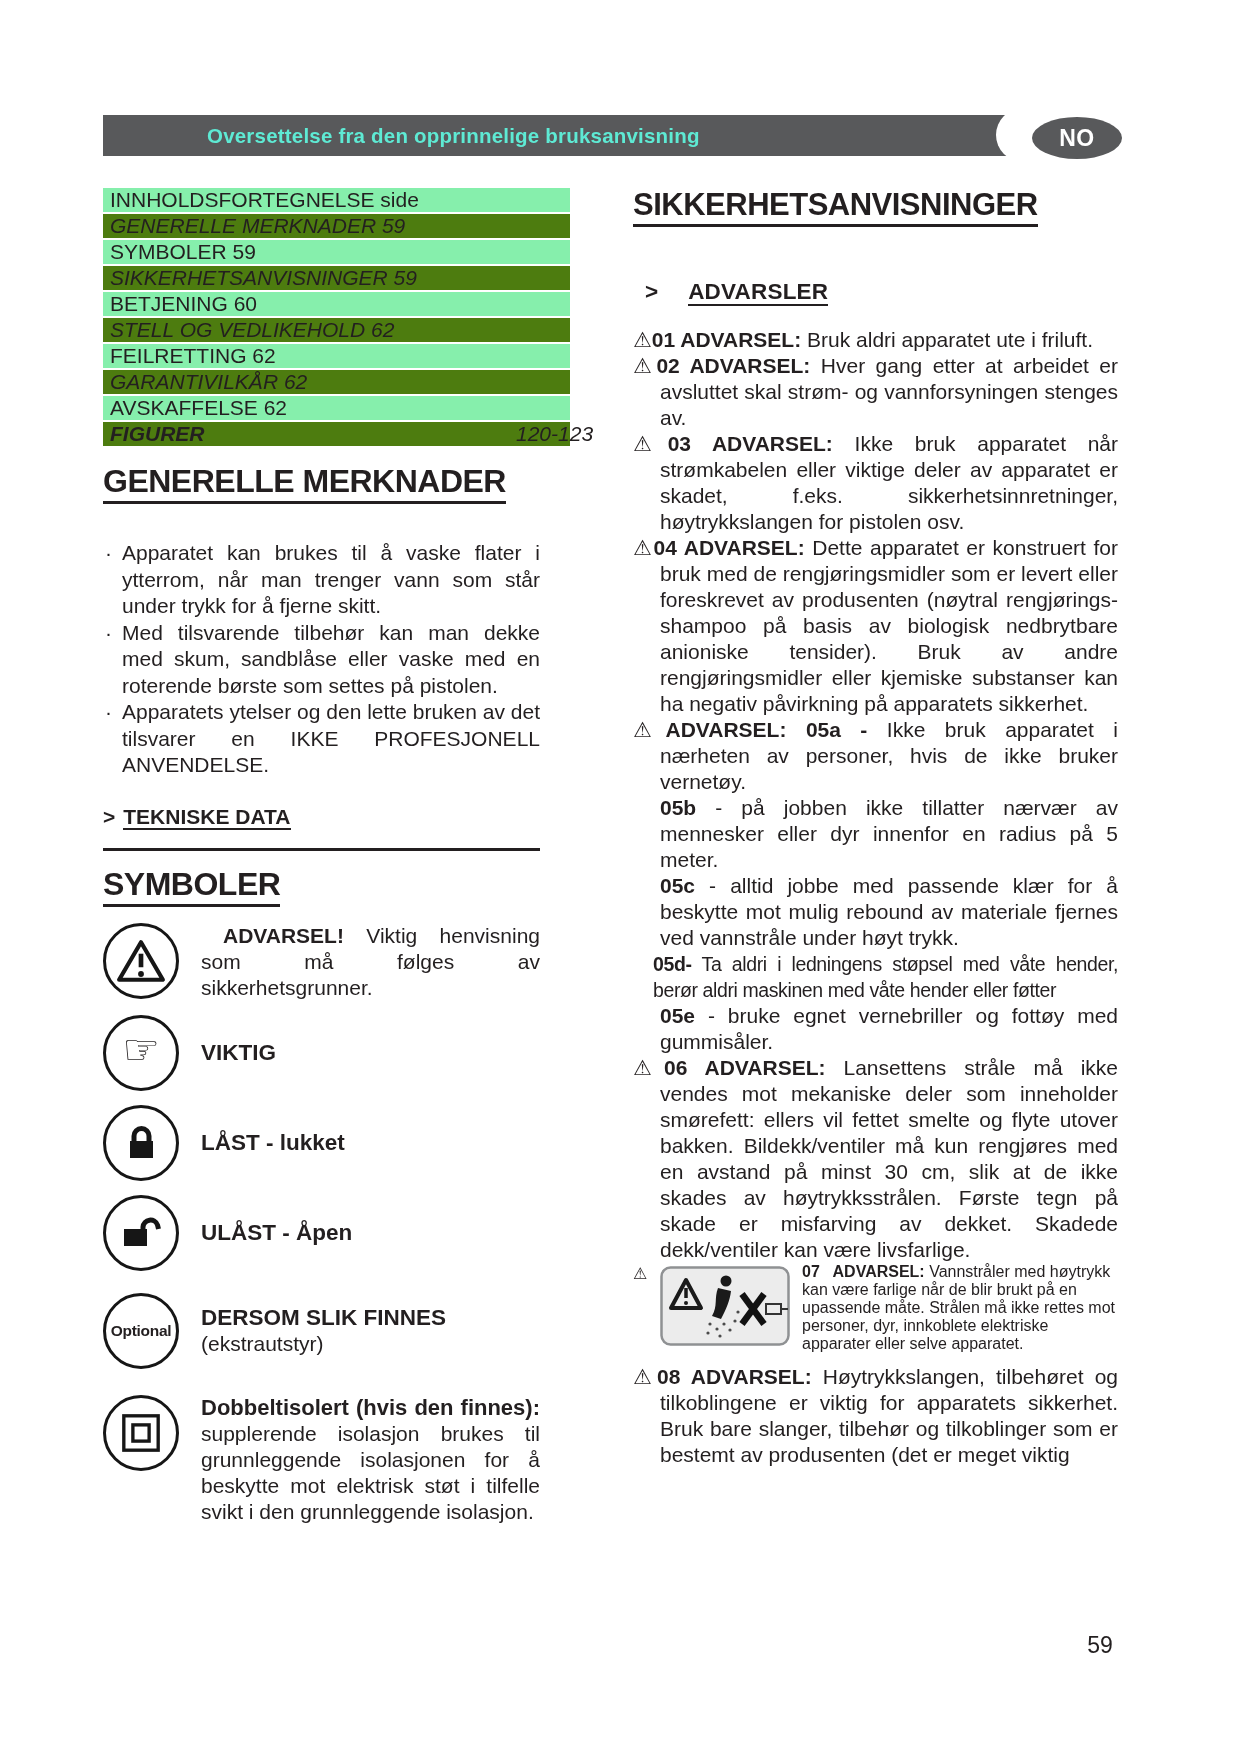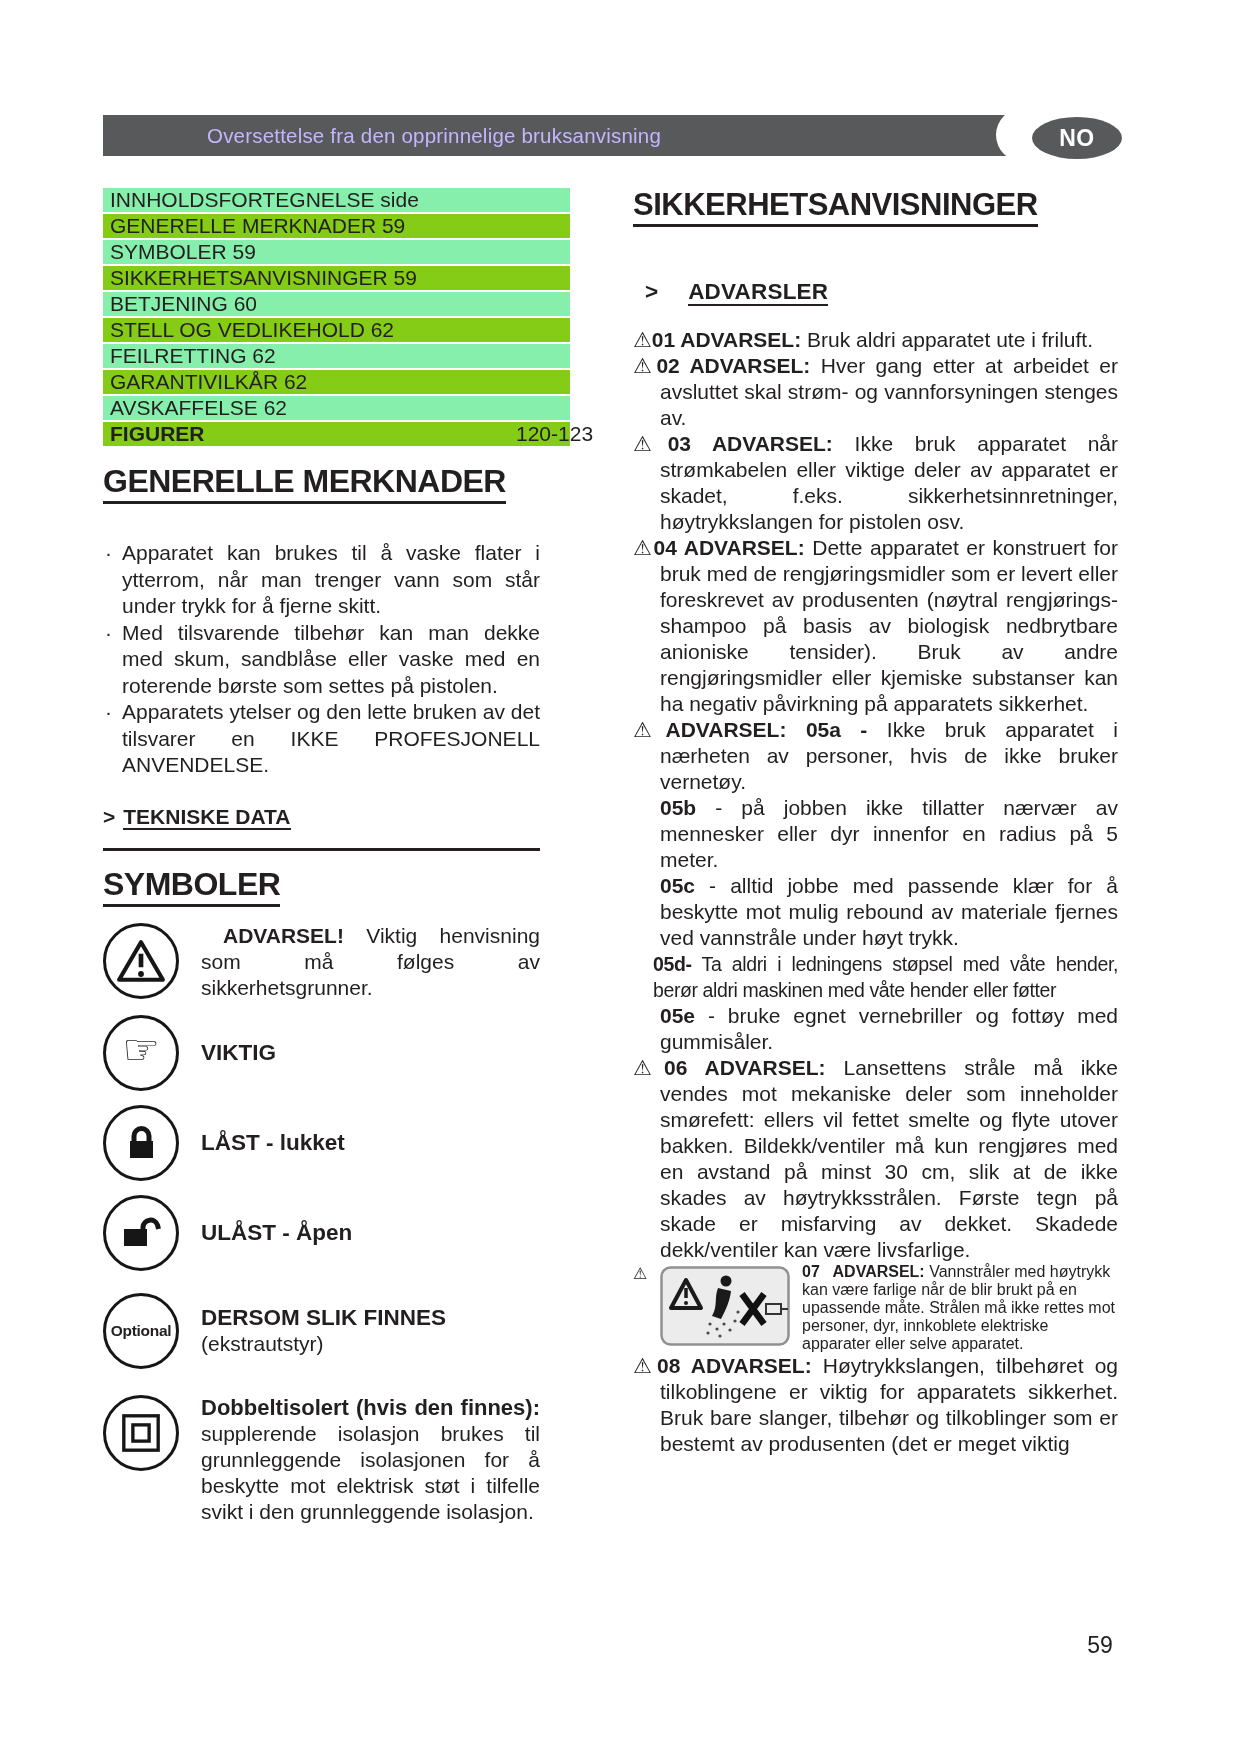--- a/index.html
+++ b/index.html
@@ -1,38 +1,38 @@
 <!DOCTYPE html>
 <html><head>
 <meta charset="utf-8">
 <style>
   html,body{margin:0;padding:0;background:#ffffff;}
   .page{position:relative;width:1241px;height:1754px;background:#fff;
         font-family:"Liberation Sans",sans-serif;color:#231f20;overflow:hidden;}
 
   
   .hbar{position:absolute;left:103px;top:115px;width:912px;height:41px;
-        background:#58595b;color:#c4b5fd;display:flex;align-items:center;}
+        background:#58595b;color:#5eead4;display:flex;align-items:center;font-weight:bold;}
   .hbar .htitle{font-size:20.5px;padding-left:104px;letter-spacing:0.2px;}
   .hnotch{position:absolute;left:996px;top:108px;width:54px;height:54px;border-radius:50%;background:#fff;}
   .hbadge{position:absolute;left:1032px;top:117px;width:90px;height:42px;border-radius:50%;
           background:#58595b;color:#fff;display:flex;align-items:center;justify-content:center;
           font-weight:bold;font-size:23px;letter-spacing:0.5px;}
 
   
   .col-left{position:absolute;left:103px;top:188px;width:437px;}
   .col-right{position:absolute;left:633px;top:188px;width:485px;}
 
   
   .toc{width:467px;margin-bottom:18px;}
   .toc-row{display:flex;height:24px;margin-bottom:2px;font-size:21px;line-height:24px;}
   .toc-main{flex:1;padding-left:7px;white-space:nowrap;overflow:hidden;}
   .toc-side{width:52px;margin-left:3px;text-align:right;padding-right:2px;white-space:nowrap;}
   .row-light{background:#86efac;flex-direction:column;}
-  .row-dark{background:#84cc16;}
+  .row-dark{background:#4d7c0f;font-style:italic;}
   .toc-bold .toc-main{font-weight:bold;}
 
   h1.sec{font-size:32px;font-weight:bold;letter-spacing:-0.5px;margin:0 0 10px 0;
          display:inline-block;border-bottom:3px solid #231f20;padding-bottom:2px;line-height:1.1;}
   .subhead{font-size:22px;margin:2px 0 0 0;}
   .subhead .gt{font-weight:bold;margin-right:14px;}
 
   .bullets{margin-top:26px;}
   .bullet{position:relative;padding-left:19px;font-size:21px;line-height:26.5px;text-align:justify;margin:0;}
   .bullet .dot{position:absolute;left:2px;top:0;}
@@ -263,19 +263,19 @@
           </g>
           <line x1="82" y1="28" x2="104" y2="58" stroke="#111" stroke-width="6.5"></line>
           <line x1="104" y1="28" x2="82" y2="58" stroke="#111" stroke-width="6.5"></line>
           <rect x="106" y="38" width="15" height="10" fill="#ececec" stroke="#333" stroke-width="2"></rect>
           <line x1="121" y1="43" x2="128" y2="43" stroke="#333" stroke-width="2"></line>
         </svg>
       </span>
       <b class="wp" style="white-space:pre;">07   ADVARSEL:</b> <span>Vannstråler med høytrykk kan være farlige når de blir brukt på en upassende måte. Strålen må ikke rettes mot personer, dyr, innkoblete elektriske apparater eller selve apparatet.</span>
     </div>
 
-    <p class="witem" style="clear:both;"><span class="tri">⚠</span><b class="wp">08 ADVARSEL:</b> <span>Høytrykkslangen, tilbehøret og tilkoblingene er viktig for apparatets sikkerhet. Bruk bare slanger, tilbehør og tilkoblinger som er bestemt av produsenten (det er meget viktig</span></p>
+    <p class="witem" style="clear:both;margin-top:11px;"><span class="tri">⚠</span><b class="wp">08 ADVARSEL:</b> <span>Høytrykkslangen, tilbehøret og tilkoblingene er viktig for apparatets sikkerhet. Bruk bare slanger, tilbehør og tilkoblinger som er bestemt av produsenten (det er meget viktig</span></p>
 
   </div>
 
   <div class="pagenum">59</div>
 
 </div>
 
 </body></html>

